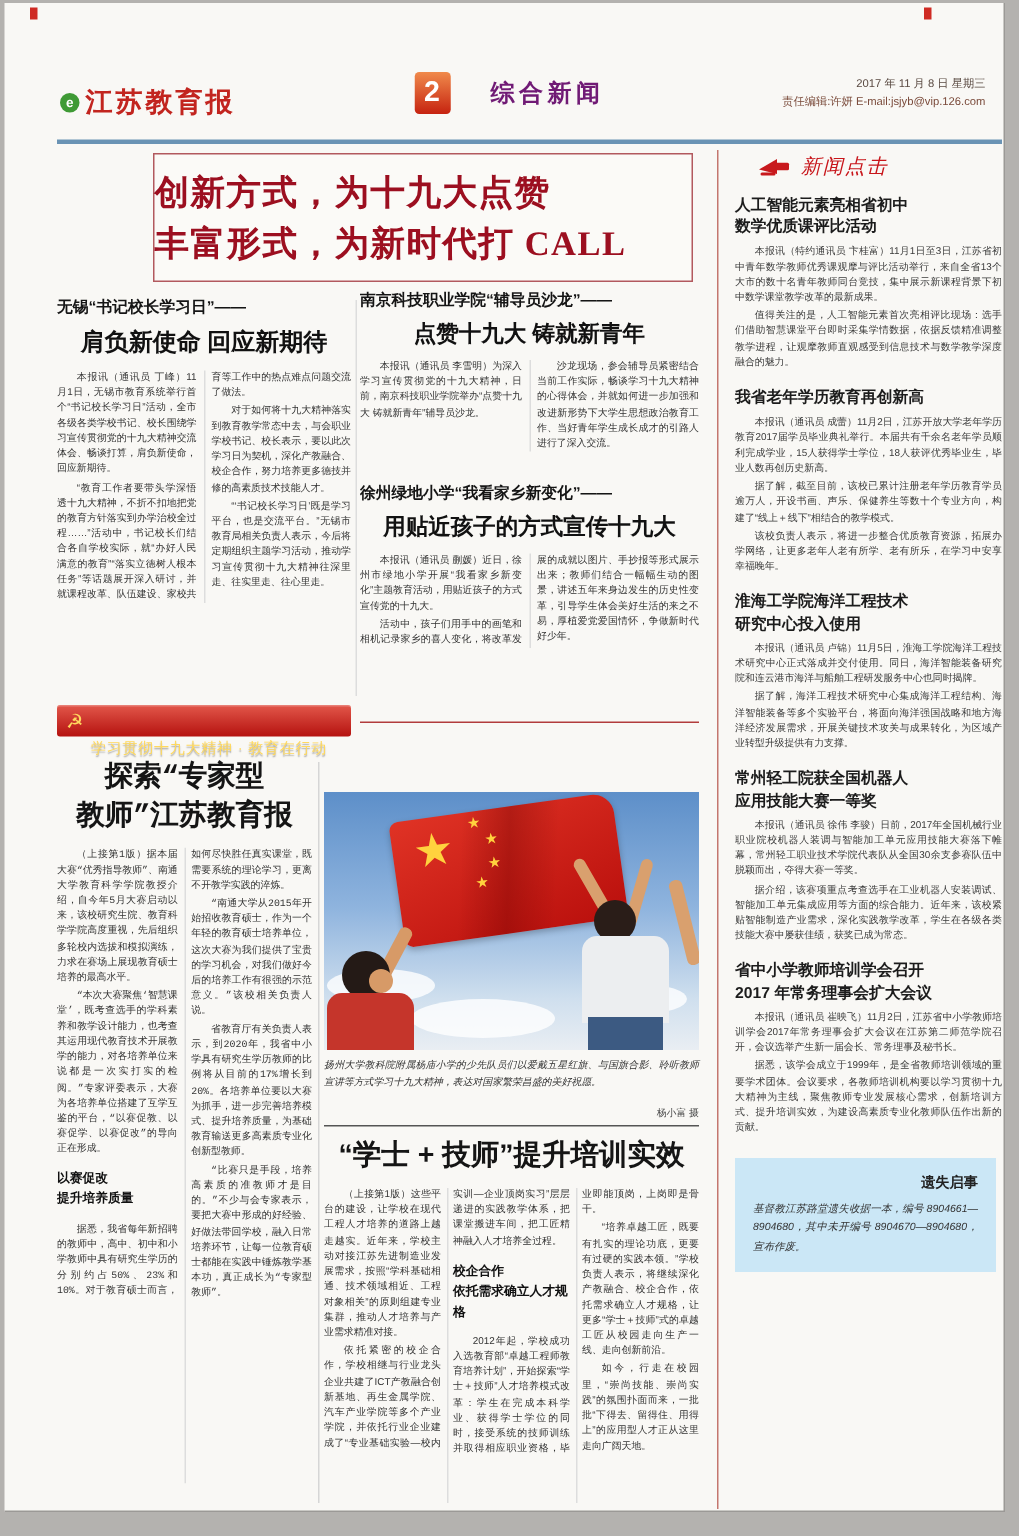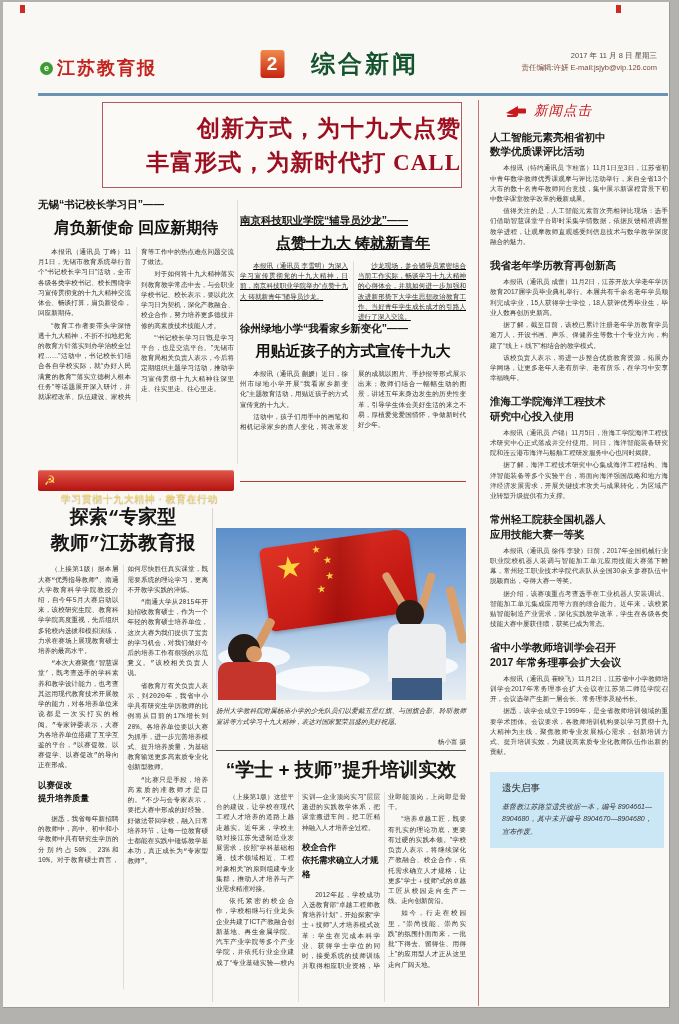--- a/index.html
+++ b/index.html
@@ -6,38 +6,38 @@
   body{background:#b9b7b4;font-family:"Liberation Sans",sans-serif;}
   .sheet{position:relative;width:679px;height:1024px;background:#b4b2af;overflow:hidden;}
   .paper{position:absolute;left:3px;top:2px;width:666px;height:1005px;background:#f9f8f5;border-right:1px solid #9b9996;border-bottom:1px solid #9b9996;}
   .crop{position:absolute;width:5px;height:8px;background:#cf2b24;}
   
   .masthead{position:absolute;left:40px;top:56px;display:flex;align-items:center;gap:4px;}
   .masthead .logo{width:13px;height:13px;border-radius:50%;background:#3f9a35;color:#fff;font-size:9px;line-height:13px;text-align:center;font-weight:bold;}
   .masthead .mast-text{font-family:"Liberation Serif",serif;font-weight:bold;font-size:18px;color:#c2251f;letter-spacing:2px;}
   .section-wrap{position:absolute;left:50%;top:48px;transform:translateX(-50%);display:flex;align-items:center;gap:5px;}
   .page-badge{width:24px;height:28px;background:linear-gradient(180deg,#f08a4b,#c62310);color:#fff;font-weight:bold;font-size:19px;display:flex;align-items:center;justify-content:center;border-radius:3px;}
-  .section-name{font-size:24px;font-weight:bold;color:#14532d;letter-spacing:3px;margin-left:22px;}
+  .section-name{font-size:16px;font-weight:bold;color:#701a75;letter-spacing:3px;margin-left:22px;}
   .header-meta{position:absolute;right:22px;top:50px;text-align:right;line-height:1.6;}
   .header-meta .date{font-size:7.5px;color:#5a4a42;}
   .header-meta .editor{font-size:7.5px;color:#7a4a3a;}
   .rule-blue{position:absolute;left:38px;top:93px;width:630px;height:3px;background:#6a93b4;}
   
-  .lead-box{position:absolute;left:102px;top:102px;width:358px;height:84px;border:1px solid #b2595e;display:flex;flex-direction:column;align-items:flex-end;justify-content:center;gap:3px;background:#fbfaf7;}
+  .lead-box{position:absolute;left:102px;top:102px;width:358px;height:84px;border:1px solid #b2595e;display:flex;flex-direction:column;align-items:flex-start;justify-content:center;gap:3px;background:#fbfaf7;}
   .lead-line{font-family:"Liberation Serif",serif;font-weight:bold;font-size:23px;color:#9c0f20;letter-spacing:1px;white-space:nowrap;}
   
   .art-kicker{font-size:10.5px;font-weight:bold;color:#151515;}
   .art-title{font-size:16px;font-weight:bold;text-align:center;color:#111;margin:6px 0 8px;}
   .body2{column-count:2;column-gap:10px;column-rule:1px solid #ddd;}
   .body3{column-count:3;column-gap:8px;column-rule:1px solid #ddd;}
   .p{font-size:6.6px;line-height:1.55;text-align:justify;text-indent:2em;color:#333;margin:0 0 2px;}
   .subhead{font-weight:bold;text-align:left;font-size:8.5px;line-height:1.6;margin:8px 0;color:#111;}
   
   .art-wuxi{position:absolute;left:38px;top:198px;width:196px;height:266px;overflow:hidden;}
-  .art-nanjing{position:absolute;left:240px;top:214px;width:226px;height:140px;overflow:hidden;text-decoration:underline;}
+  .art-nanjing{position:absolute;left:240px;top:193px;width:226px;height:140px;overflow:hidden;}
   .art-xuzhou{position:absolute;left:240px;top:322px;width:226px;height:126px;overflow:hidden;}
   .vrule-a{position:absolute;left:237px;top:200px;width:1px;height:264px;background:#ddd;}
   
   .banner{position:absolute;left:38px;top:470px;width:196px;height:21px;background:linear-gradient(180deg,#e2574a,#b5120f);border-radius:2px;display:flex;align-items:center;gap:5px;padding:0 6px;box-sizing:border-box;box-shadow:inset 0 1px 0 rgba(255,255,255,.25);}
   .banner .emblem{color:#ffd95e;font-size:13px;line-height:1;}
   .banner .banner-text{color:#ffd95e;font-size:10px;font-weight:normal;letter-spacing:.5px;white-space:nowrap;text-shadow:0 1px 1px rgba(0,0,0,.35);margin-top:37px;}
   .red-hairline{position:absolute;left:240px;top:481px;width:226px;height:1px;background:#b23c3c;}
   
   .left-feature{position:absolute;left:38px;top:506px;width:170px;height:498px;overflow:hidden;font-family:Liberation Mono, monospace;}
   .lf-title{font-size:19px;font-weight:bold;text-align:center;line-height:1.35;color:#151515;}
@@ -58,21 +58,21 @@
   .bottom-feature{position:absolute;left:216px;top:757px;width:250px;height:247px;overflow:hidden;}
   .bf-title{font-size:19px;font-weight:bold;text-align:center;color:#151515;margin-bottom:9px;}
   .bf-body{height:210px;overflow:hidden;}
   
   .news-col{position:absolute;left:478px;top:100px;width:190px;height:906px;border-left:1px solid #c4766e;padding-left:11px;box-sizing:border-box;overflow:hidden;}
   .news-badge{display:flex;align-items:center;gap:6px;margin:2px 0 10px 14px;}
   .news-label{font-size:13.5px;font-weight:normal;font-style:italic;color:#c8161b;letter-spacing:1px;}
   .news-title{font-weight:bold;font-size:10.5px;line-height:1.35;color:#1c1c1c;margin:11px 0 5px;}
   .news-p{font-size:6.6px;line-height:1.55;text-align:justify;text-indent:2em;color:#3a3a3a;margin:0 0 2px;}
   .notice{margin-top:14px;margin-right:4px;background:#cbe7f6;padding:10px 12px;}
-  .notice-title{text-align:left;font-weight:normal;font-size:9.5px;margin-bottom:6px;color:#222;}
+  .notice-title{text-align:right;font-weight:bold;font-size:9.5px;margin-bottom:6px;color:#222;}
   .notice-body{font-size:7px;font-style:italic;line-height:1.8;text-align:justify;color:#333;}
 </style>
 </head>
 <body>
 
 <div class="sheet">
   <div class="paper"></div>
   <div class="crop" style="left:20px;top:5px;"></div>
   <div class="crop" style="left:616px;top:5px;"></div>
 

